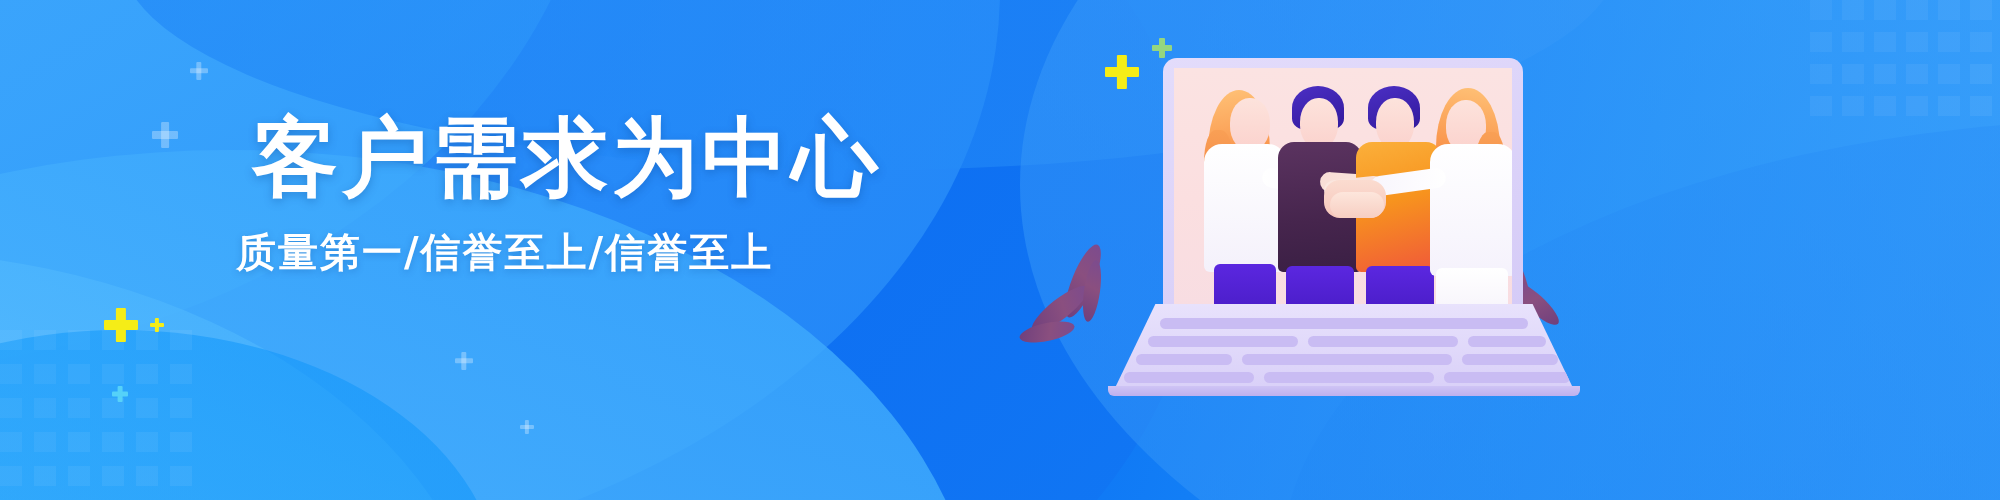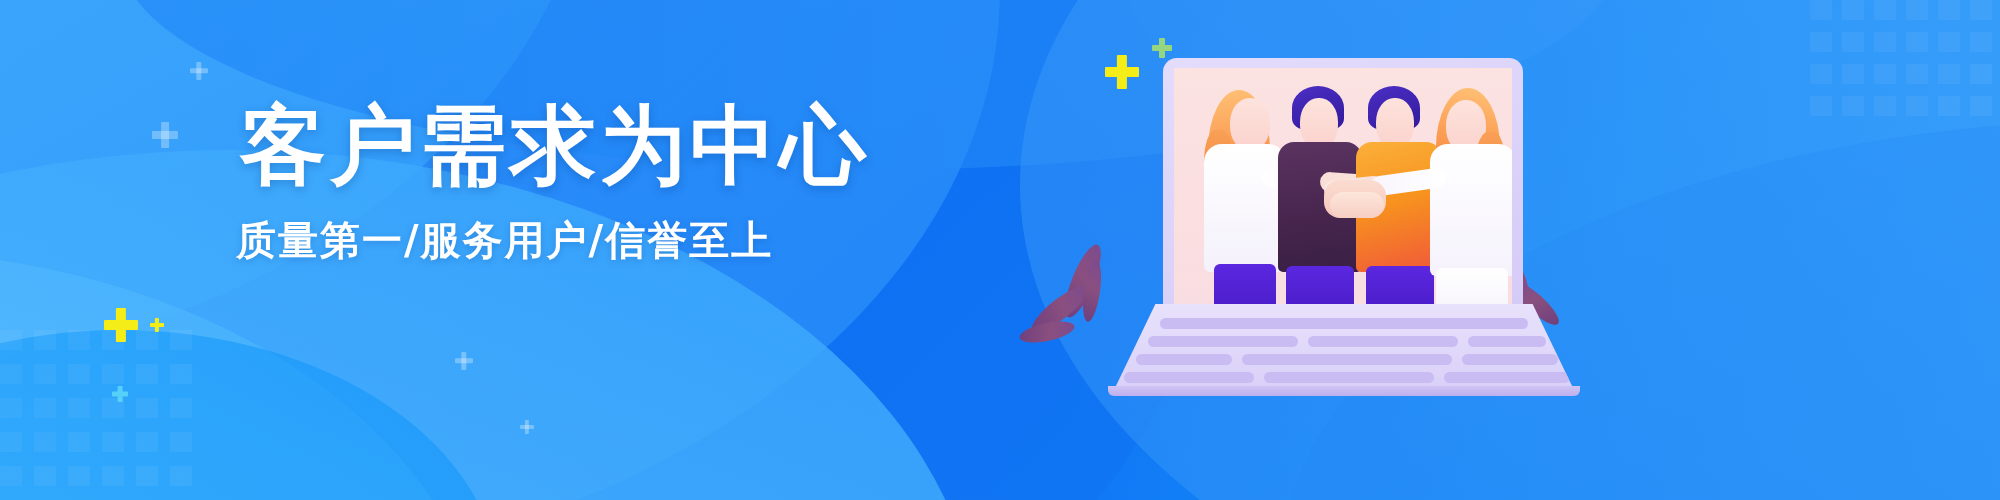--- a/index.html
+++ b/index.html
@@ -96,21 +96,21 @@
   #text-block{
     position:absolute;left:236px;top:96px;width:620px;
     z-index:20;
   }
   #headline{
     color:#ffffff;
     font-size:86px;
     font-weight:bold;
     letter-spacing:4px;
     line-height:1.06;
-    margin:4px;
+    margin:16px;
     white-space:nowrap;
     text-shadow:0 3px 10px rgba(8,60,140,.30);
     font-family:"DejaVu Sans","Liberation Sans",sans-serif;
   }
   #subline{
     color:#ffffff;
     font-size:40px;
     font-weight:600;
     letter-spacing:2px;
     margin:22px 0 0 0;
@@ -242,21 +242,21 @@
   <div class="plus p-soft" style="left:455px;top:352px;width:18px;height:18px;"></div>
   <div class="plus p-soft" style="left:520px;top:420px;width:14px;height:14px;"></div>
   <div class="plus p-yellow" style="left:104px;top:308px;width:34px;height:34px;"></div>
   <div class="plus p-yellow" style="left:150px;top:318px;width:14px;height:14px;"></div>
   <div class="plus p-cyan" style="left:112px;top:386px;width:16px;height:16px;opacity:.75;"></div>
   <div class="plus p-yellow" style="left:1105px;top:55px;width:34px;height:34px;"></div>
   <div class="plus p-ylight" style="left:1152px;top:38px;width:20px;height:20px;opacity:.85;"></div>
 
   <div id="text-block">
     <h1 id="headline">客户需求为中心</h1>
-    <p id="subline">质量第一/服务用户/信誉至上</p>
+    <p id="subline">质量第一/信誉至上/信誉至上</p>
   </div>
 
   <div id="illus">
 
     <div class="leaf" style="left:-36px;top:196px;width:22px;height:78px;transform:rotate(22deg);"></div>
     <div class="leaf" style="left:-58px;top:228px;width:20px;height:70px;transform:rotate(52deg);"></div>
     <div class="leaf" style="left:-70px;top:258px;width:18px;height:56px;transform:rotate(78deg);"></div>
     <div class="leaf" style="left:-24px;top:214px;width:16px;height:62px;transform:rotate(8deg);"></div>
 
     <div class="leaf" style="left:398px;top:198px;width:20px;height:74px;transform:rotate(-18deg);"></div>

